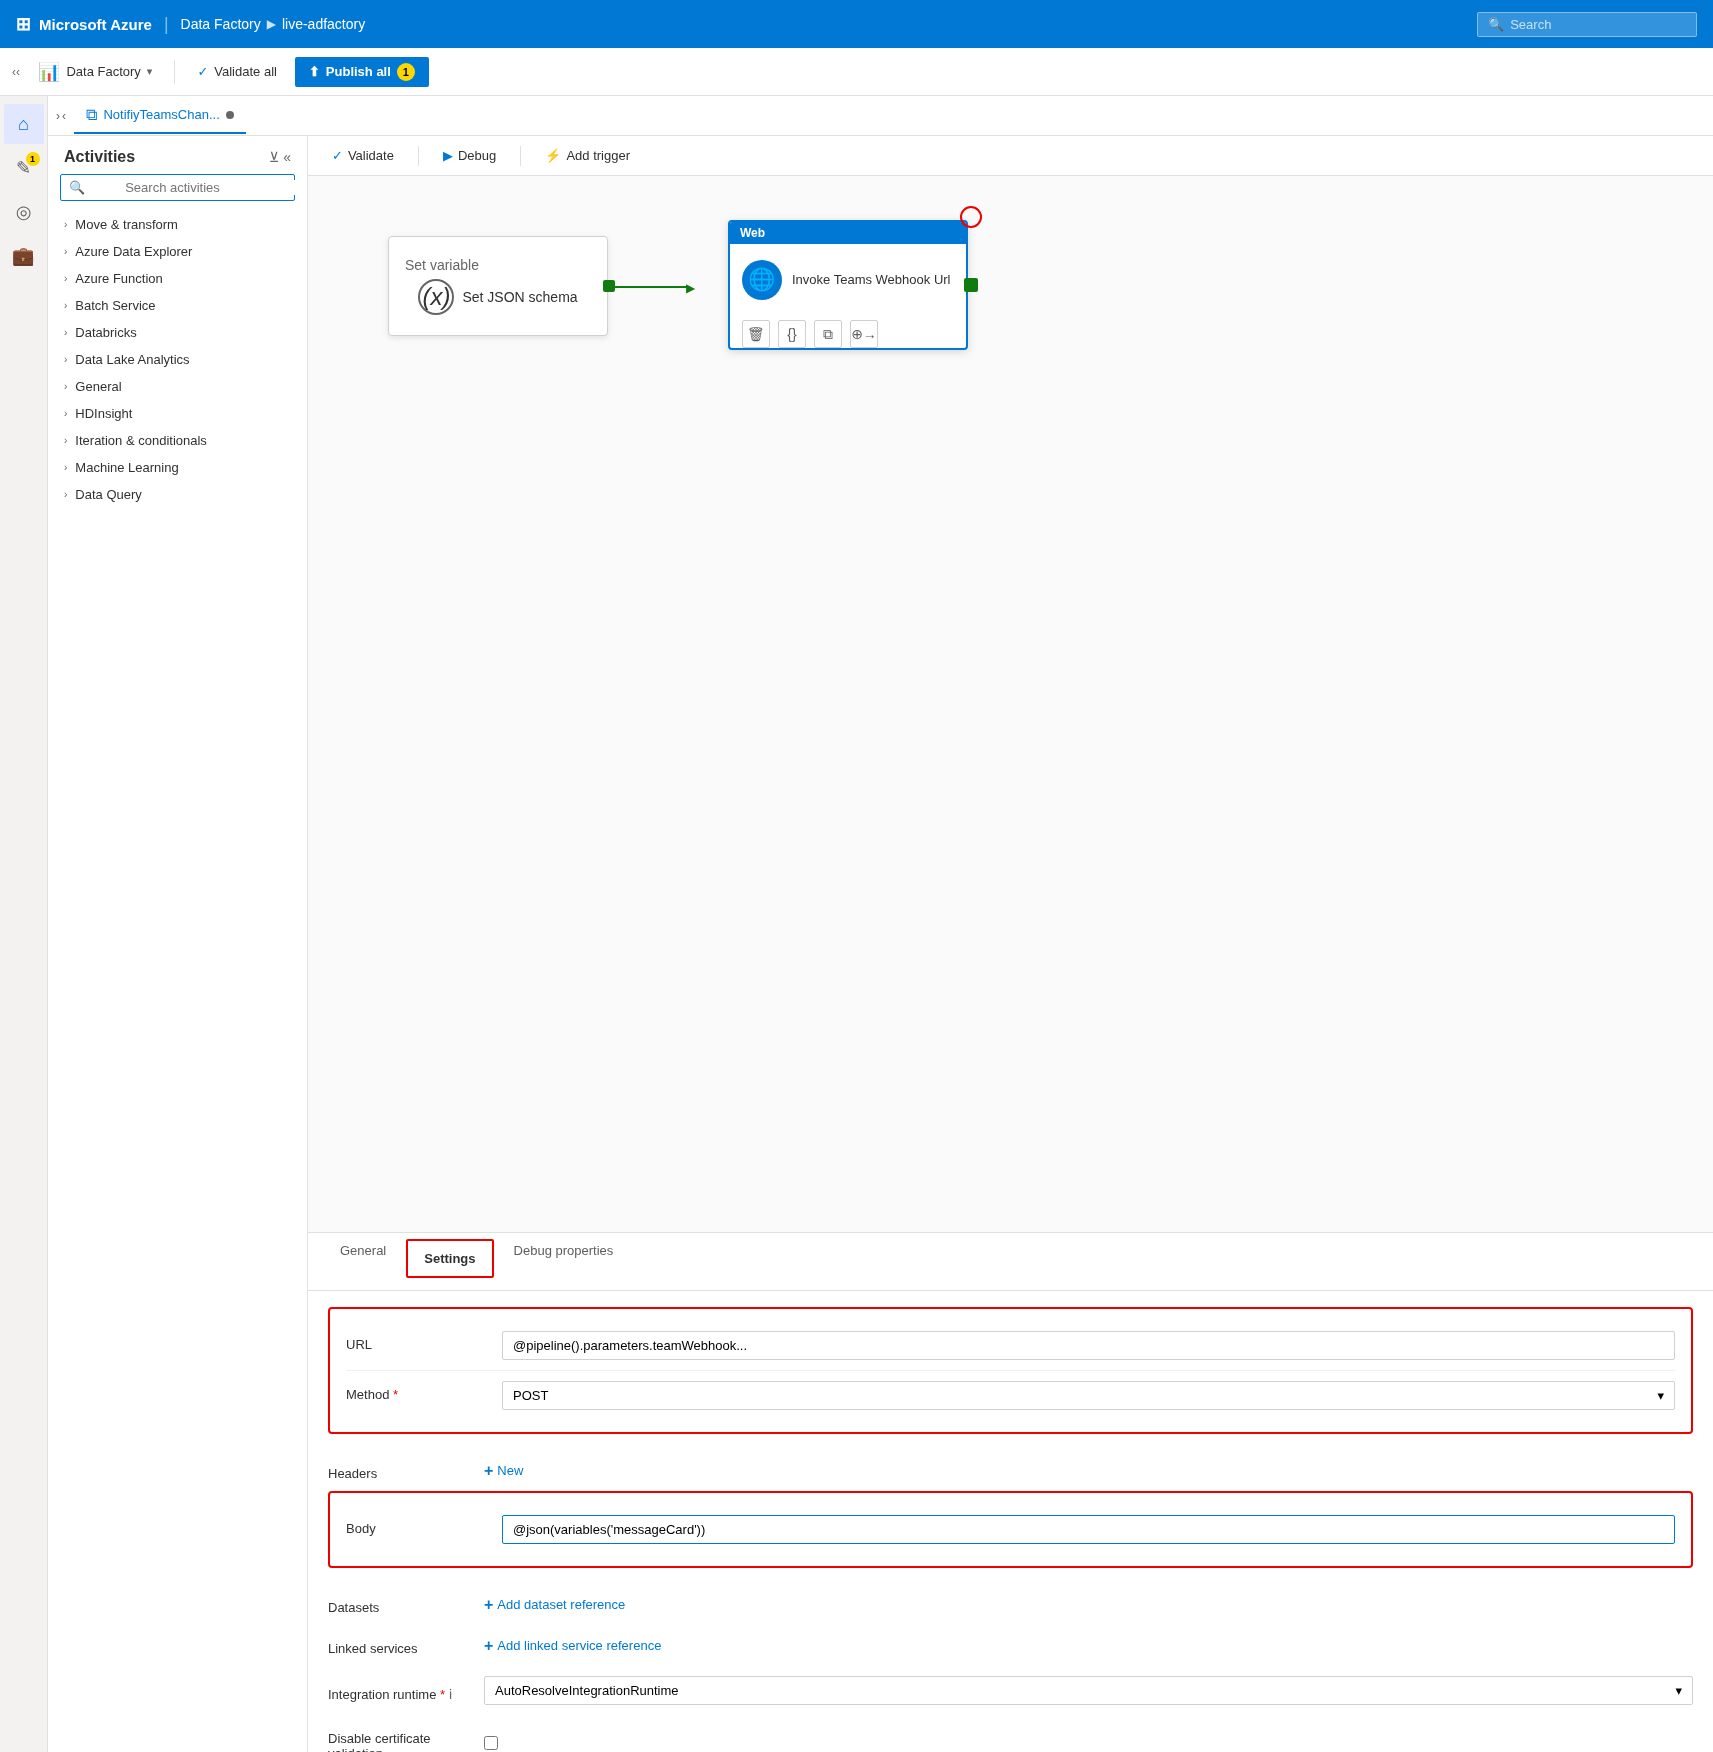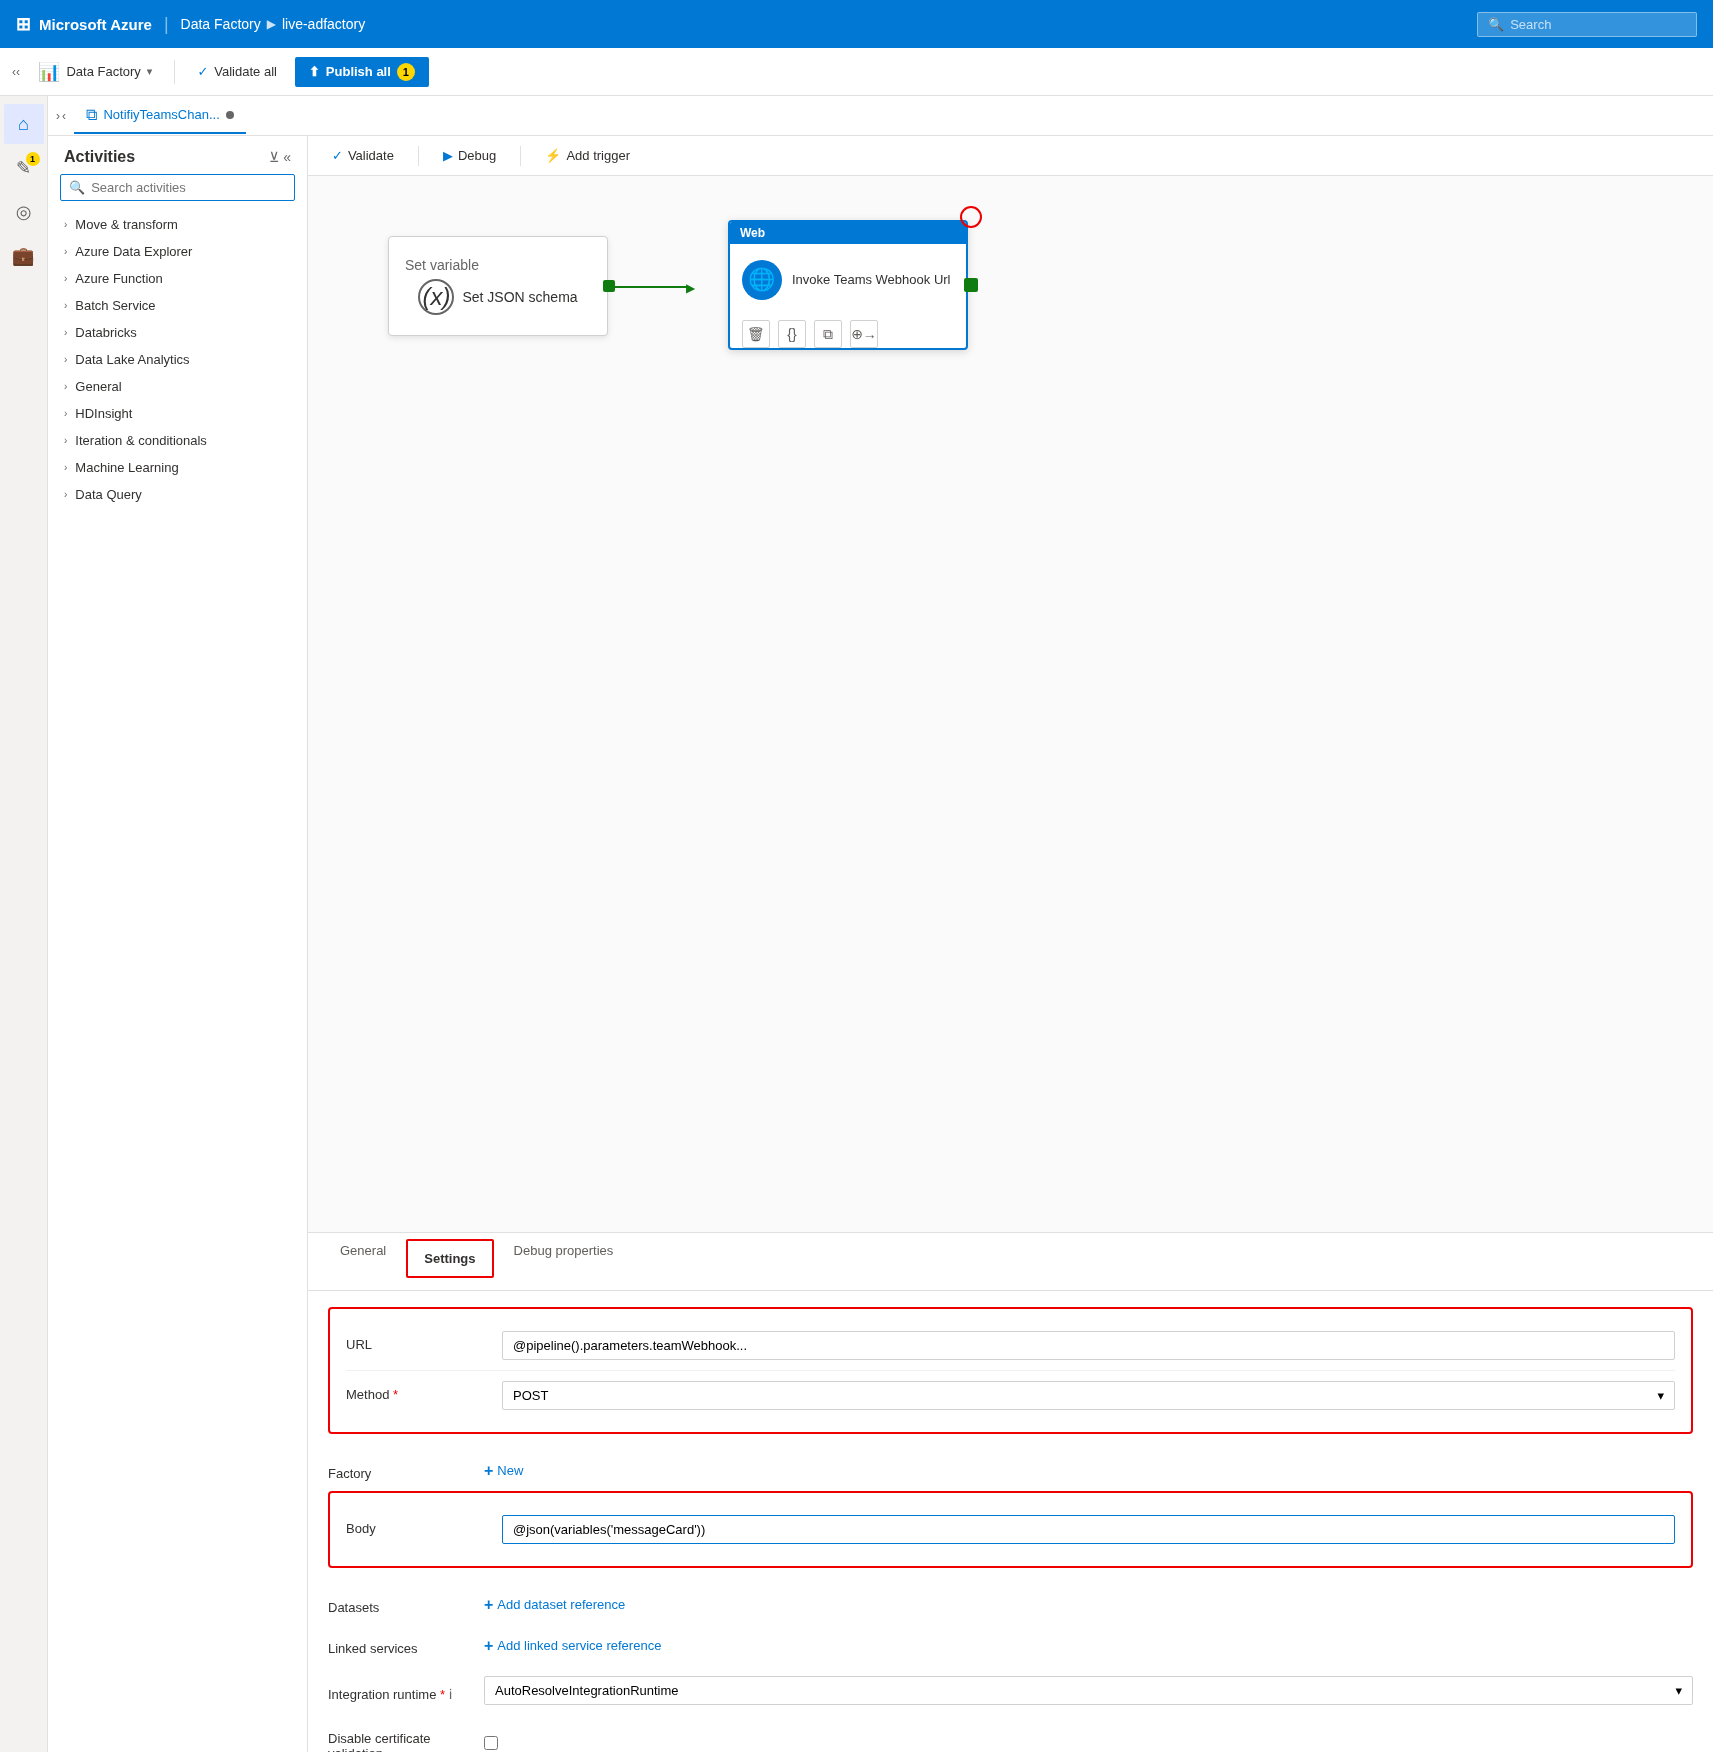--- a/index.html
+++ b/index.html
@@ -166,20 +166,21 @@
       padding: 5px 8px;
       gap: 6px;
       background: white;
     }
     .activities-search input {
       border: none;
       outline: none;
       font-size: 13px;
       flex: 1;
       color: #323130;
+      margin-left: 34px;
     }
     .activity-group {
       display: flex;
       align-items: center;
       padding: 6px 16px;
       cursor: pointer;
       color: #323130;
       font-size: 13px;
       gap: 8px;
     }
@@ -673,21 +674,21 @@
               <div class="settings-row">
                 <span class="settings-label required">Method</span>
                 <div class="settings-select">
                   <span>POST</span>
                   <span>▾</span>
                 </div>
               </div>
             </div>
 
             <div class="settings-plain-row">
-              <span class="settings-label">Factory</span>
+              <span class="settings-label">Headers</span>
               <div class="settings-plain-link">
                 <span class="plus">+</span>
                 <span>New</span>
               </div>
             </div>
 
             <div class="body-section">
               <div class="settings-row">
                 <span class="settings-label">Body</span>
                 <input class="settings-input" type="text" style="border-color: rgb(0, 120, 212);" value="@json(variables('messageCard'))">

